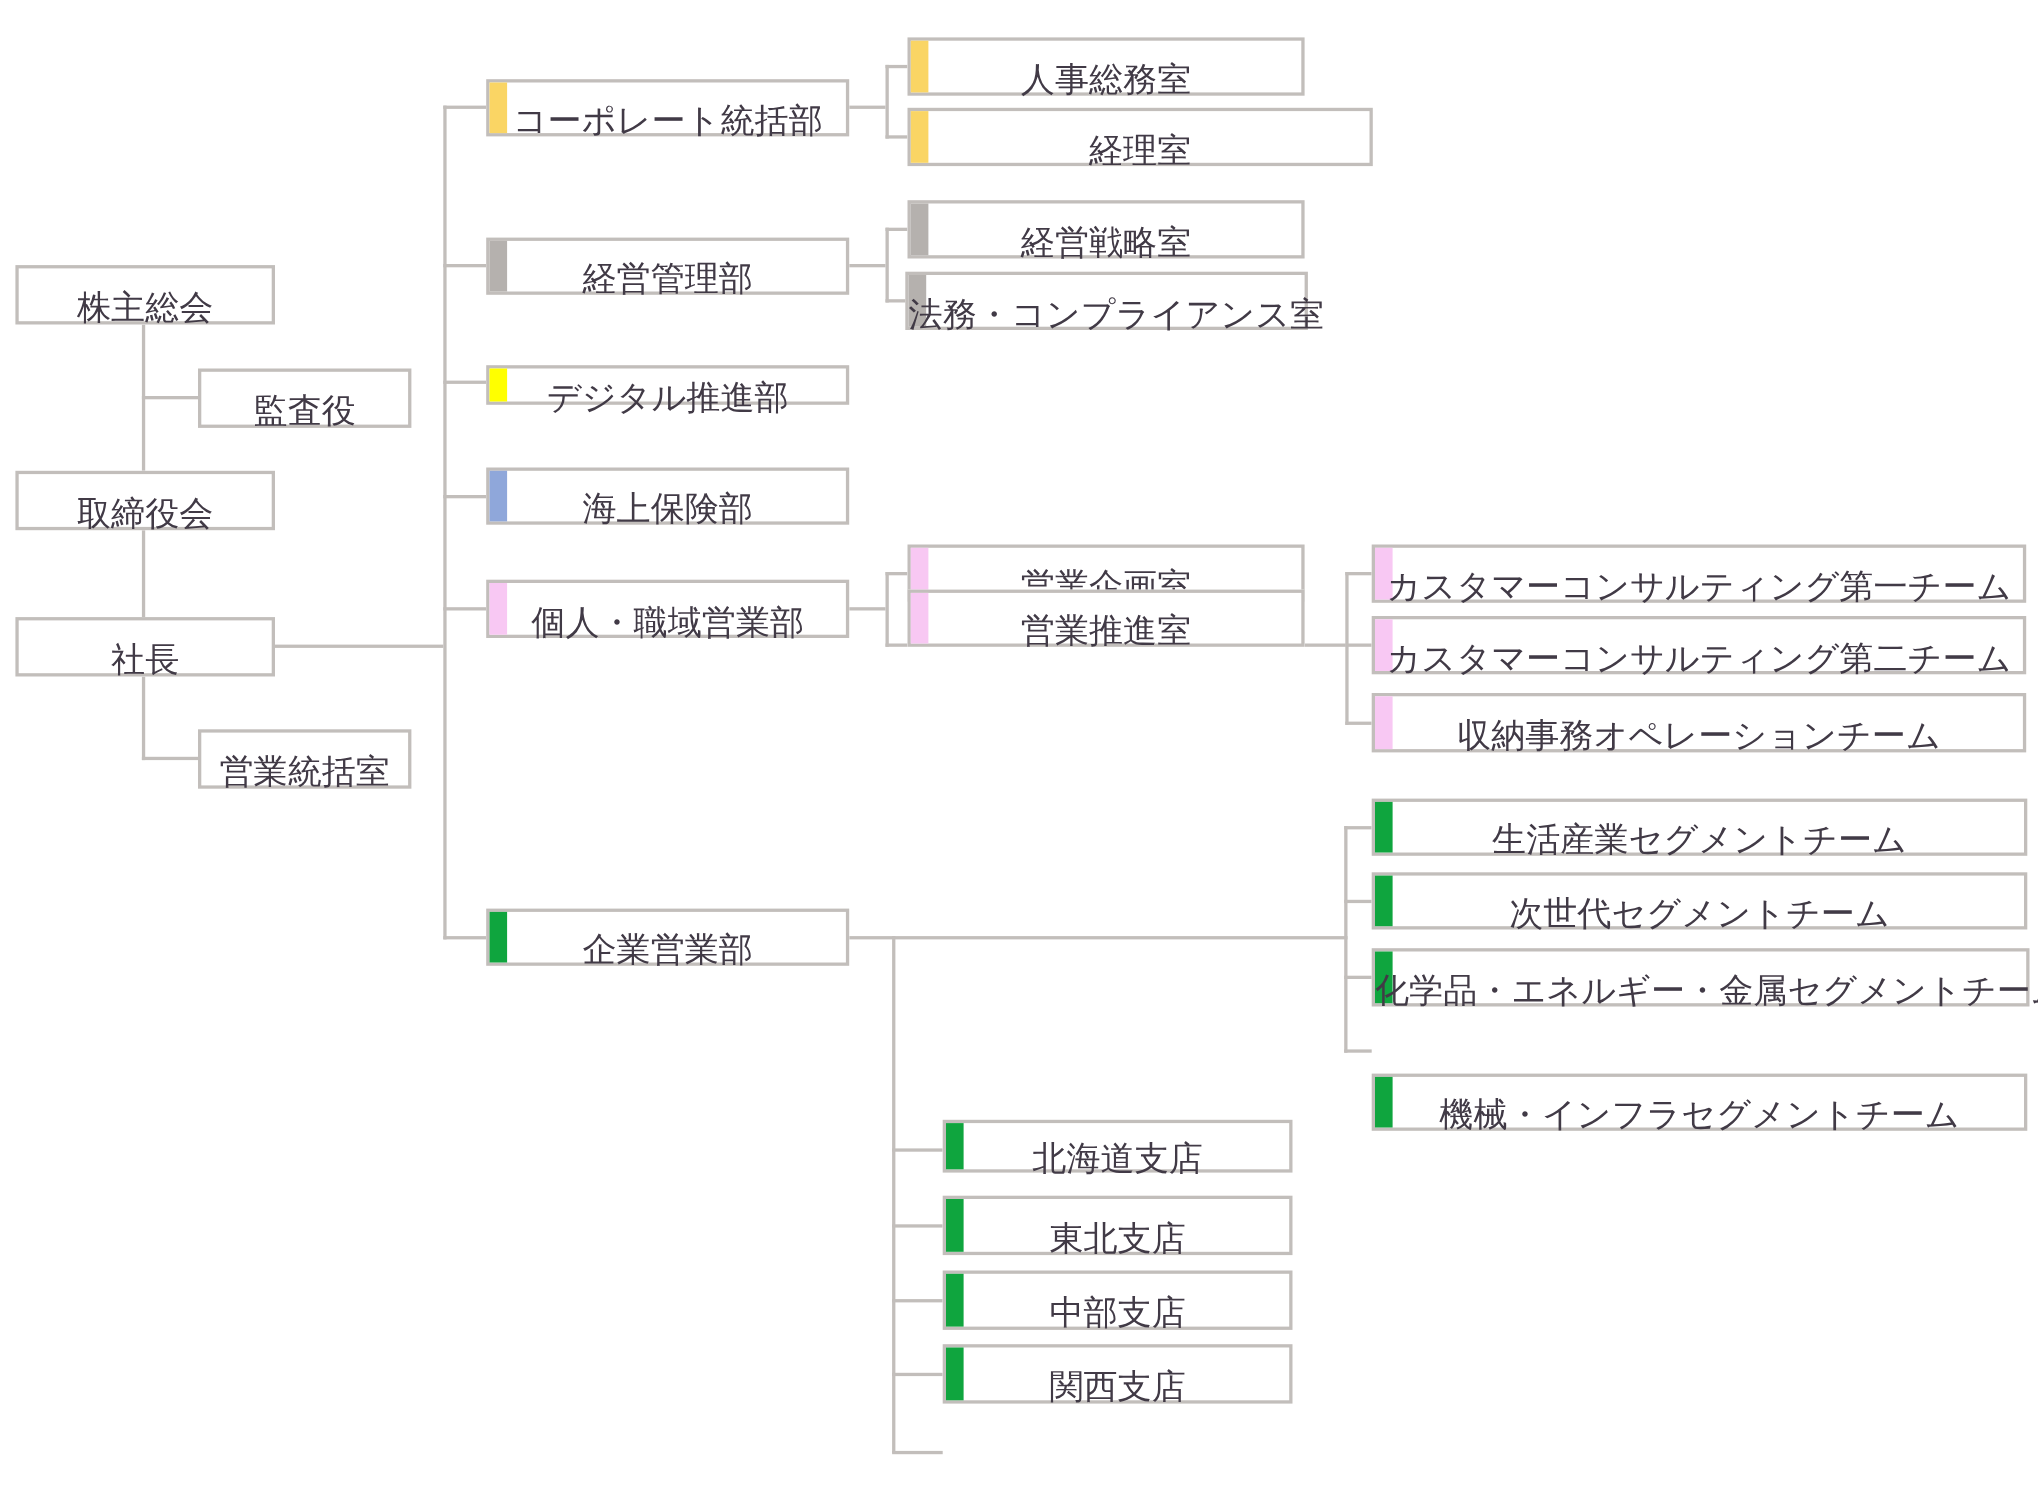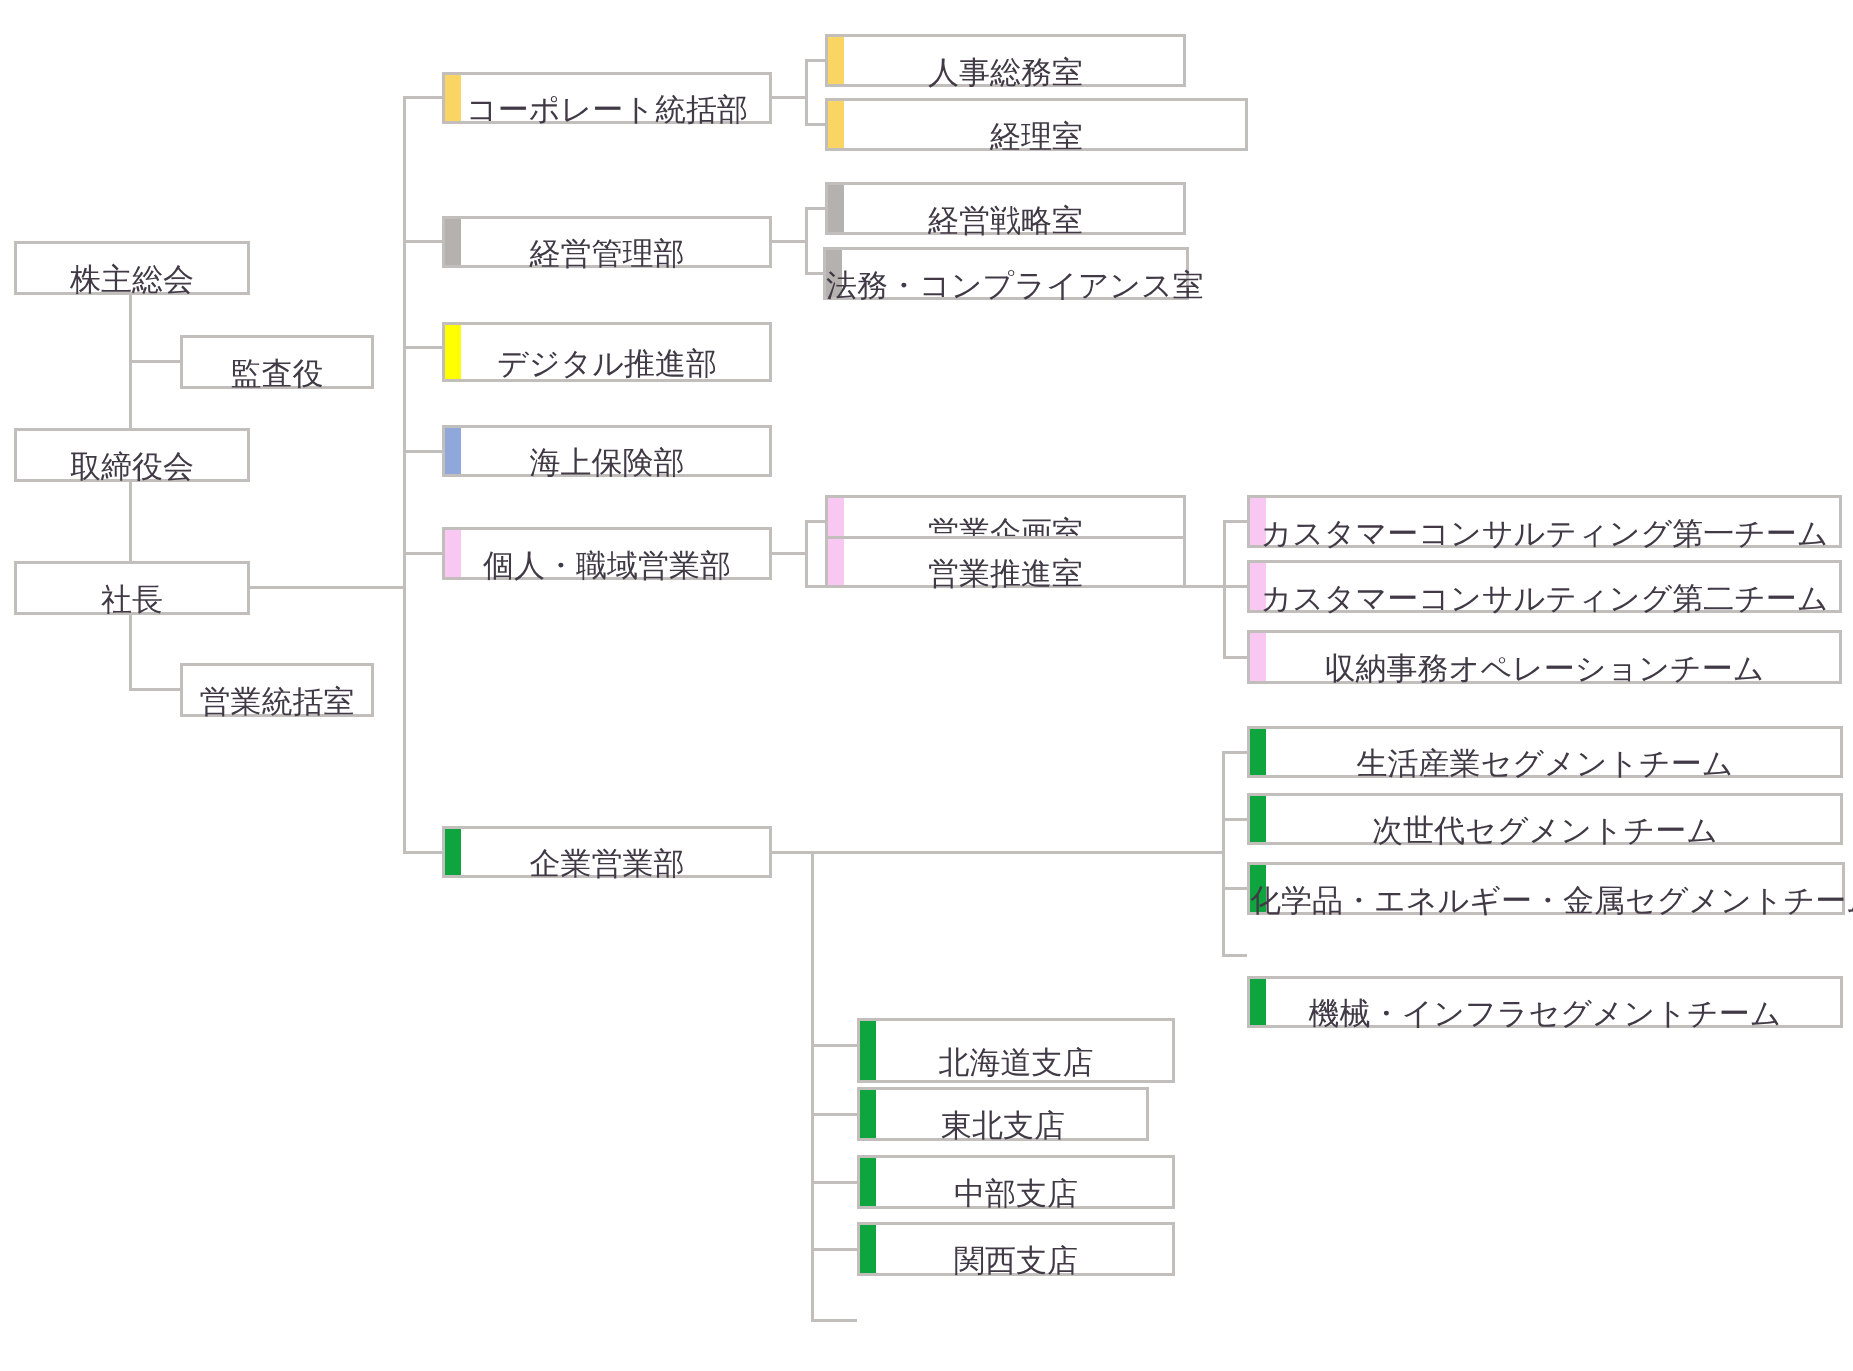--- a/index.html
+++ b/index.html
@@ -110,21 +110,21 @@
   </div>
 
   <div class="box" style="left:442px;top:72px;width:330px;height:52px">
     <span class="accent" style="background-color: rgb(250, 213, 100);"></span>
     <span class="lbl">コーポレート統括部</span>
   </div>
   <div class="box" style="left:442px;top:216px;width:330px;height:52px">
     <span class="accent" style="background-color: rgb(181, 177, 174);"></span>
     <span class="lbl">経営管理部</span>
   </div>
-  <div class="box" style="left:442px;top:322px;width:330px;height:60px">
+  <div class="box" style="left:442px;top:332px;width:330px;height:36px">
     <span class="accent" style="background-color: rgb(255, 255, 0);"></span>
     <span class="lbl">デジタル推進部</span>
   </div>
   <div class="box" style="left:442px;top:425px;width:330px;height:52px">
     <span class="accent" style="background-color: rgb(143, 167, 218);"></span>
     <span class="lbl">海上保険部</span>
   </div>
   <div class="box" style="left:442px;top:527px;width:330px;height:53px">
     <span class="accent" style="background-color: rgb(248, 200, 243);"></span>
     <span class="lbl">個人・職域営業部</span>
@@ -184,25 +184,25 @@
   </div>
   <div class="box" style="left:1247px;top:862px;width:598px;height:53px">
     <span class="accent" style="background-color: rgb(15, 165, 62);"></span>
     <span class="lbl">化学品・エネルギー・金属セグメントチーム</span>
   </div>
   <div class="box" style="left:1247px;top:976px;width:596px;height:52px">
     <span class="accent" style="background-color: rgb(15, 165, 62);"></span>
     <span class="lbl">機械・インフラセグメントチーム</span>
   </div>
 
-  <div class="box" style="left:857px;top:1018px;width:318px;height:65px">
+  <div class="box" style="left:857px;top:1018px;width:318px;height:48px">
     <span class="accent" style="background-color: rgb(15, 165, 62);"></span>
     <span class="lbl">北海道支店</span>
   </div>
-  <div class="box" style="left:857px;top:1087px;width:292px;height:54px">
+  <div class="box" style="left:857px;top:1087px;width:318px;height:54px">
     <span class="accent" style="background-color: rgb(15, 165, 62);"></span>
     <span class="lbl">東北支店</span>
   </div>
   <div class="box" style="left:857px;top:1155px;width:318px;height:54px">
     <span class="accent" style="background-color: rgb(15, 165, 62);"></span>
     <span class="lbl">中部支店</span>
   </div>
   <div class="box" style="left:857px;top:1222px;width:318px;height:54px">
     <span class="accent" style="background-color: rgb(15, 165, 62);"></span>
     <span class="lbl">関西支店</span>

